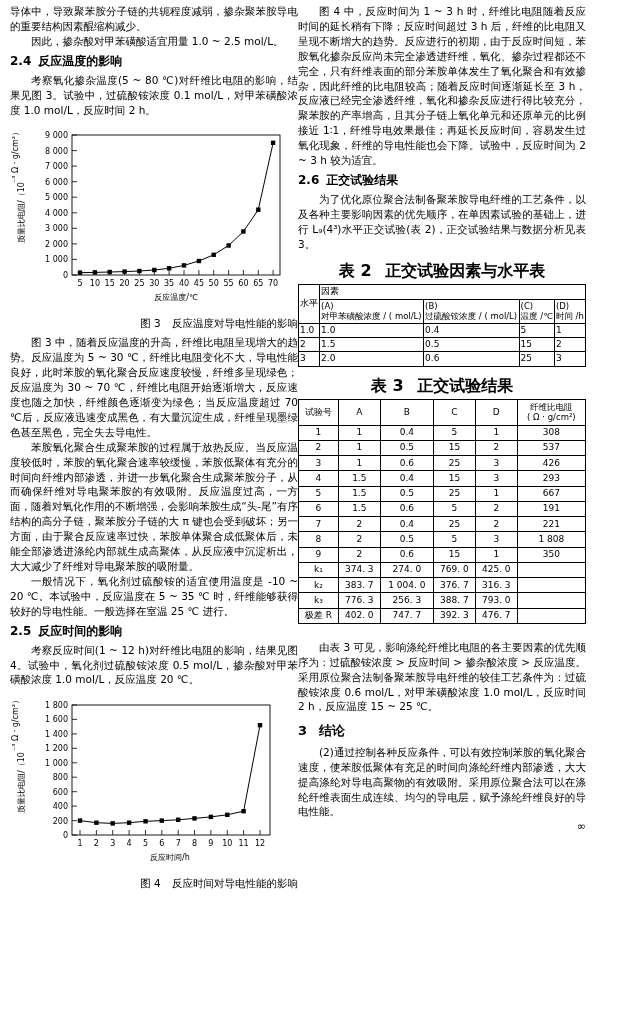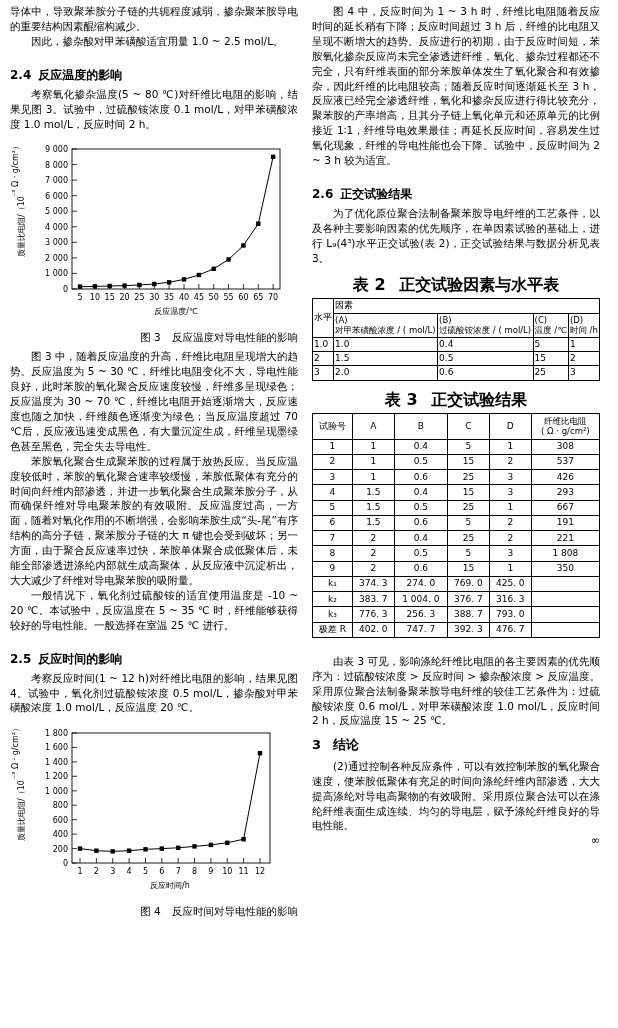--- a/index.html
+++ b/index.html
@@ -1,22 +1,22 @@
 <!DOCTYPE html>
 <html><head>
 <meta charset="utf-8">
 <style>
   html,body{margin:0;padding:0;background:#fff;}
   body{width:618px;height:1028px;font-family:"DejaVu Sans","Liberation Sans",sans-serif;color:#000;}
   .page{width:618px;height:1028px;position:relative;overflow:hidden;padding:0;box-sizing:border-box;}
-  .cols{display:flex;gap:14px;padding:4px 10px 0 10px;box-sizing:border-box;}
+  .cols{display:flex;padding:4px 10px 0 10px;box-sizing:border-box;}
   .col{width:288px;font-size:10.5px;line-height:1.42;text-align:justify;}
   p{margin:0 0 0 0;}
   .ind{text-indent:2em;}
-  .sec{font-weight:bold;font-size:12px;margin:18px 0 3px 0;display:flex;gap:7px;align-items:flex-end;}
+  .sec{font-weight:bold;font-size:12px;margin:4px 0 3px 0;display:flex;gap:7px;align-items:flex-end;}
   .sec .num{font-weight:bold;}
   .sec3{font-weight:bold;font-size:13px;margin:8px 0 4px 0;display:flex;gap:12px;align-items:baseline;}
   .figcap{text-align:right;font-size:10.5px;margin:3px 0 4px 0;}
   .figcap .lbl{margin-right:8px;}
   .chartbox{margin:6px 0 0 0;}
   .tabcap{text-align:center;font-size:16px;font-weight:bold;margin:8px 0 2px 0;}
   .tabcap .lbl{margin-right:8px;}
   table{border-collapse:collapse;width:100%;font-size:9px;}
   table.t1 td,table.t1 th{border:1px solid #000;padding:1px 1px;line-height:1.25;}
   table.t2 td,table.t2 th{border:1px solid #000;text-align:center;padding:1.5px 1px;line-height:1.25;}

